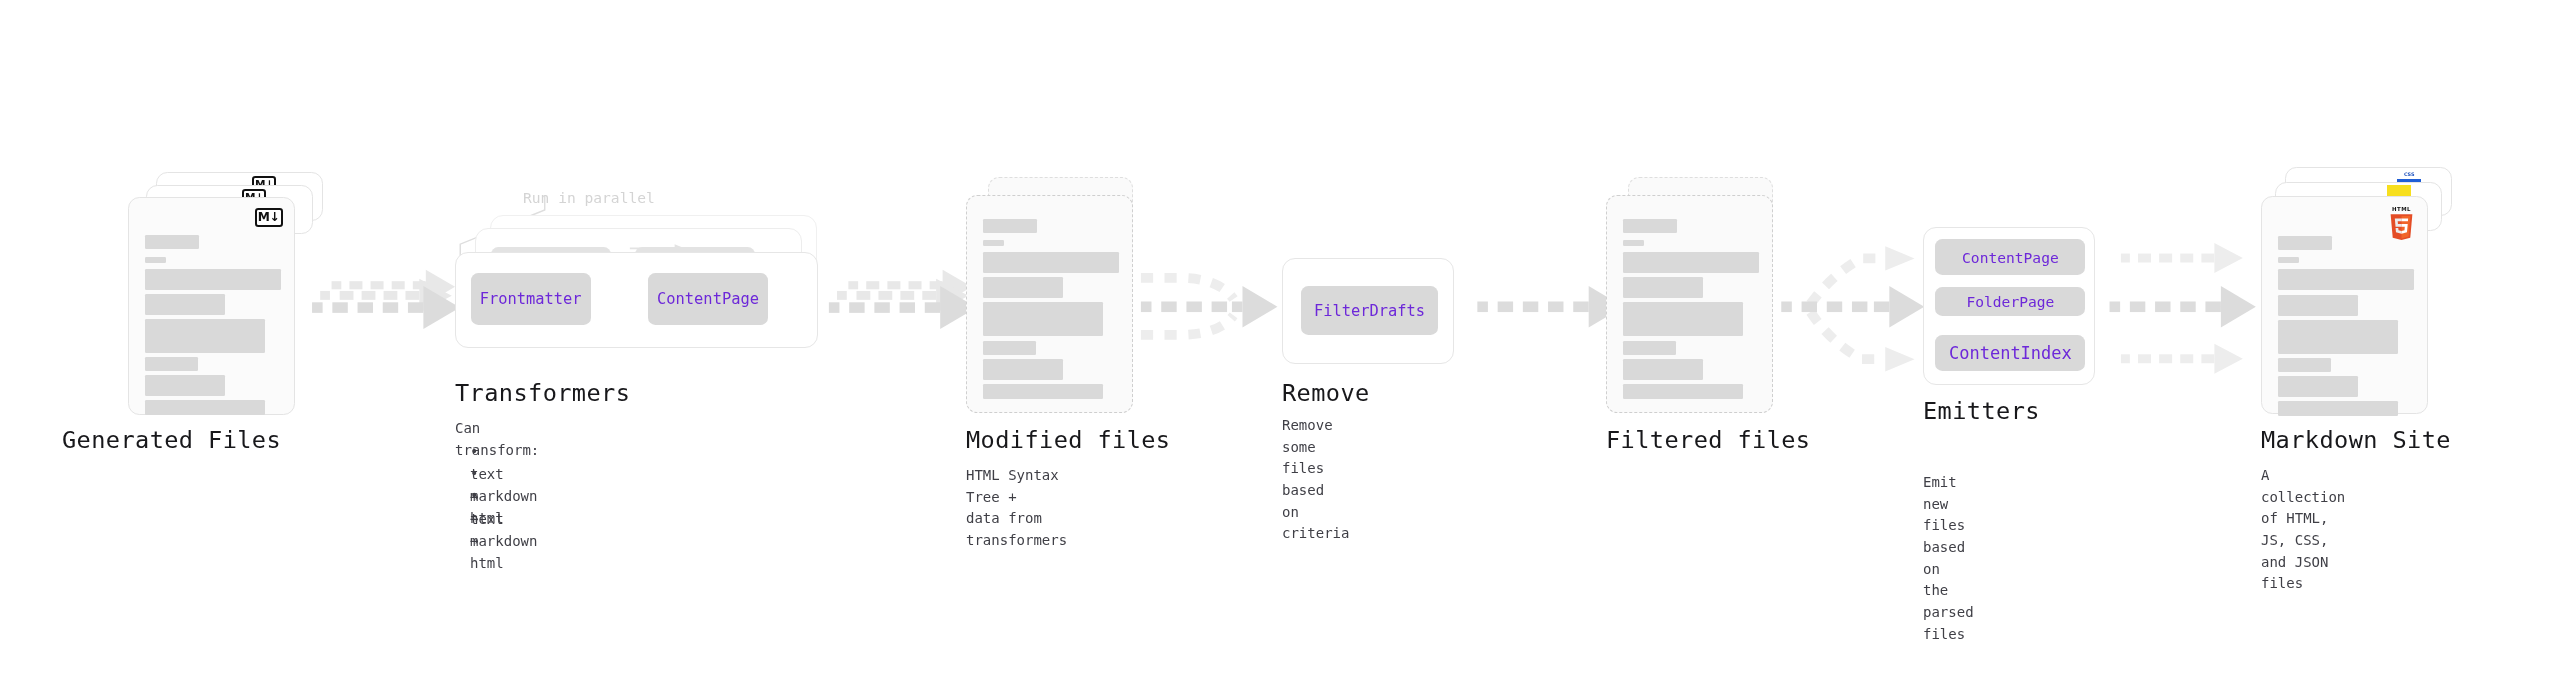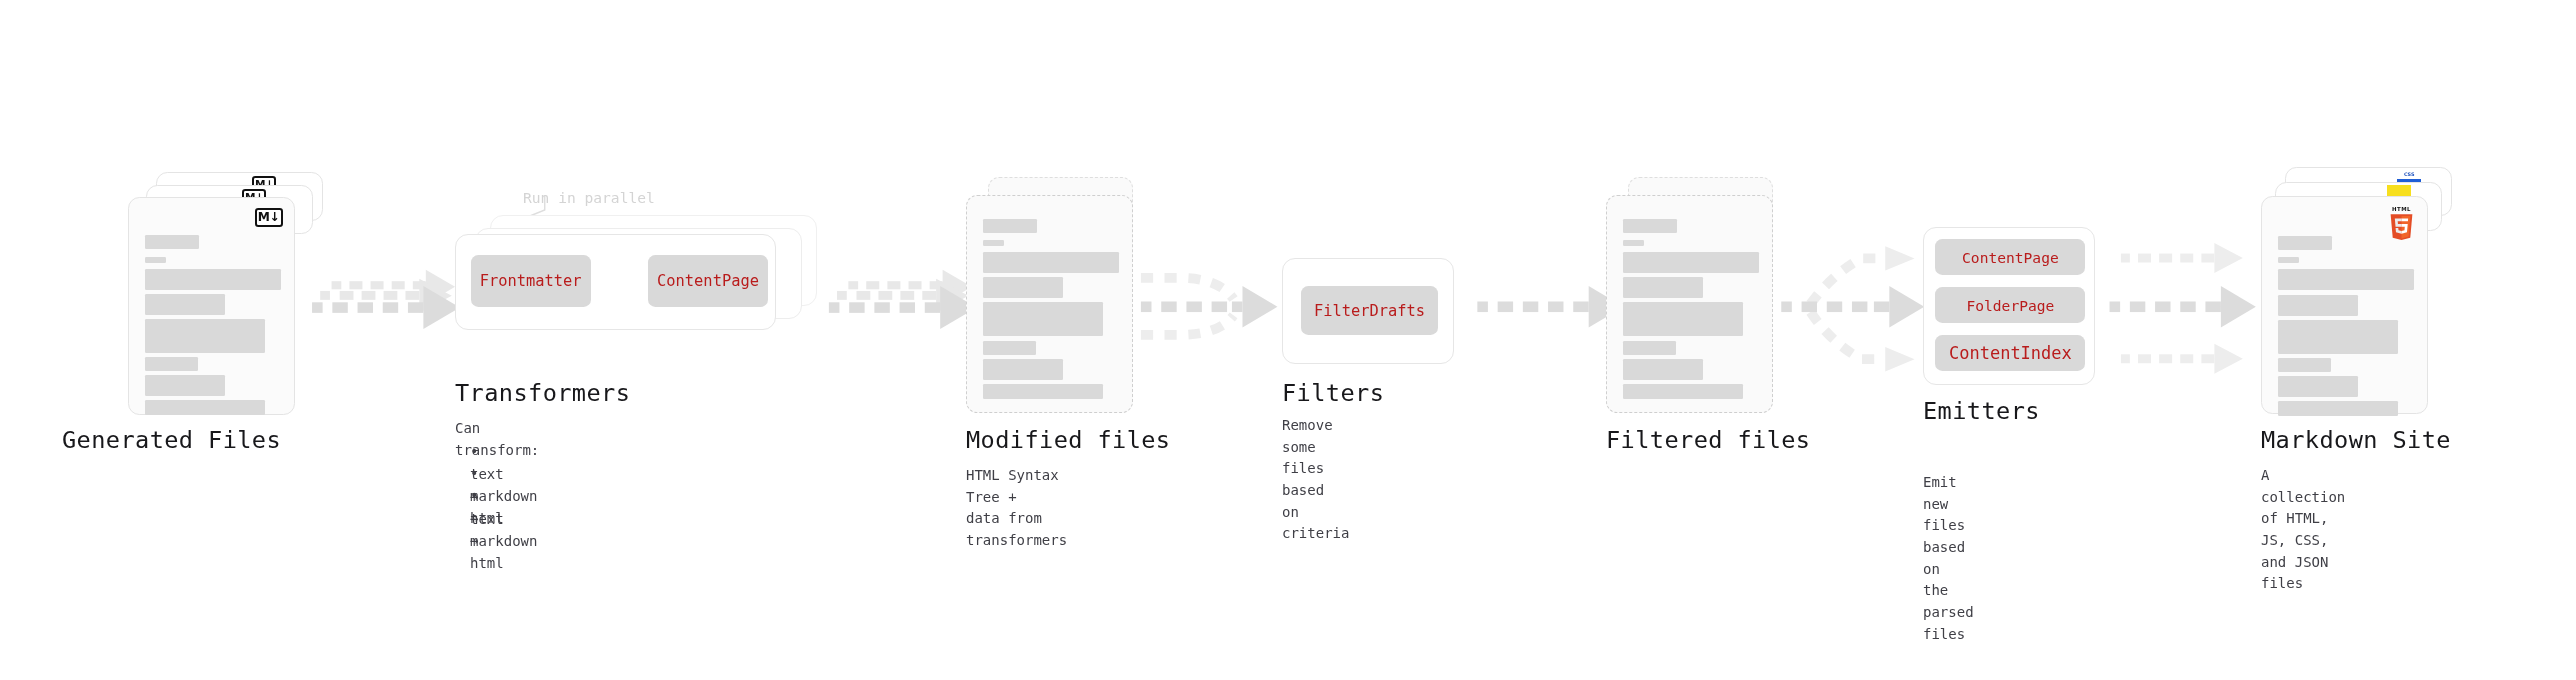--- a/index.html
+++ b/index.html
@@ -105,21 +105,21 @@
     box-sizing: border-box;
   }
   .pill {
     position: absolute;
     background: #d9d9d9;
     border-radius: 7.3px;
     display: flex;
     align-items: center;
     justify-content: center;
     font-size: 15.4px;
-    color: #b91c1c;
+    color: #6d28d9;
     box-sizing: border-box;
     white-space: nowrap;
   }
   .pill.f1 { background: #ececec; }
   .pill.f2 { background: #e3e3e3; }
 
   .brace-label {
     position: absolute;
     font-size: 14.6px;
     color: #d4d4d4;
@@ -211,21 +211,21 @@
         <polygon points="270,41 283,46 270,51" fill="#e3e3e3" stroke="none"></polygon>
         <line x1="208" y1="62" x2="263" y2="62"></line>
         <polygon points="263,57 276,62 263,67" fill="#e3e3e3" stroke="none"></polygon>
       </g>
       <g stroke="#d4d4d4" stroke-width="2.4" fill="none">
         <line x1="196" y1="80" x2="256" y2="80"></line>
         <polygon points="256,74 271,80 256,86" fill="#d4d4d4" stroke="none"></polygon>
       </g>
     </svg>
 
-    <div class="pbox" style="left:455px; top:234px; width:321px; height:96px;">
+    <div class="pbox" style="left:455px; top:252px; width:363px; height:96px;">
       <div class="pill" style="left:14.6px; top:20.3px; width:120px; height:52px;">Frontmatter</div>
       <div class="pill" style="left:192px; top:20.3px; width:120px; height:52px;">ContentPage</div>
     </div>
 
     <div class="sec-title" style="left:455px; top:379px;">Transformers</div>
     <div class="sec-sub" style="left:455px; top:418px;">Can transform:</div>
     <div class="sec-sub list" style="left:470px; top:440px;">• text → text</div>
     <div class="sec-sub list" style="left:470px; top:462px;">• markdown → markdown</div>
     <div class="sec-sub list" style="left:470px; top:484px;">• html → html</div>
   </div>
@@ -288,21 +288,21 @@
         <rect x="1491" y="371" width="19" height="13"></rect>
       <rect x="1516" y="371" width="13" height="13"></rect>
       <polygon points="1529,352 1572,377.5 1529,403"></polygon>
     </g>
   </svg>
 
   <div class="abs">
     <div class="pbox" style="left:1282px; top:258px; width:172px; height:106px;">
       <div class="pill" style="left:18px; top:27px; width:137px; height:49px;">FilterDrafts</div>
     </div>
-    <div class="sec-title" style="left:1282px; top:379px;">Filters</div>
+    <div class="sec-title" style="left:1282px; top:379px;">Remove</div>
     <div class="sec-sub" style="left:1282px; top:415px;">Remove some files based
 on criteria</div>
   </div>
 
   <svg class="layer" width="2576" height="681" viewBox="0 0 3170 838">
     <g fill="#dcdcdc">
       <rect x="1818" y="371" width="13" height="13"></rect>
         <rect x="1843" y="371" width="19" height="13"></rect>
       <rect x="1874" y="371" width="19" height="13"></rect>
         <rect x="1905" y="371" width="19" height="13"></rect>
@@ -341,21 +341,21 @@
       <rect x="2248" y="371" width="19" height="13"></rect>
         <rect x="2279" y="371" width="19" height="13"></rect>
       <rect x="2306" y="371" width="19" height="13"></rect>
       <polygon points="2325,352 2368,377.5 2325,403"></polygon>
     </g>
   </svg>
 
   <div class="abs">
     <div class="pbox" style="left:1923px; top:227px; width:172px; height:158px;">
       <div class="pill" style="left:11.4px; top:11.4px; width:150px; height:36px; font-size:14.6px;">ContentPage</div>
-      <div class="pill" style="left:11.4px; top:59px; width:150px; height:36px; font-size:14.6px;">FolderPage</div>
+      <div class="pill" style="left:11.4px; top:59px; width:150px; height:29px; font-size:14.6px;">FolderPage</div>
       <div class="pill" style="left:11.4px; top:107px; width:150px; height:36px; font-size:17px;">ContentIndex</div>
     </div>
     <div class="sec-title" style="left:1923px; top:397px;">Emitters</div>
     <div class="sec-sub" style="left:1923px; top:448px;margin-top:24px;">Emit new files based on
 the parsed files</div>
   </div>
 
   <svg class="layer" width="2576" height="681" viewBox="0 0 3170 838">
     <g fill="#ededed">
       <rect x="2610" y="312" width="11" height="11"></rect>

